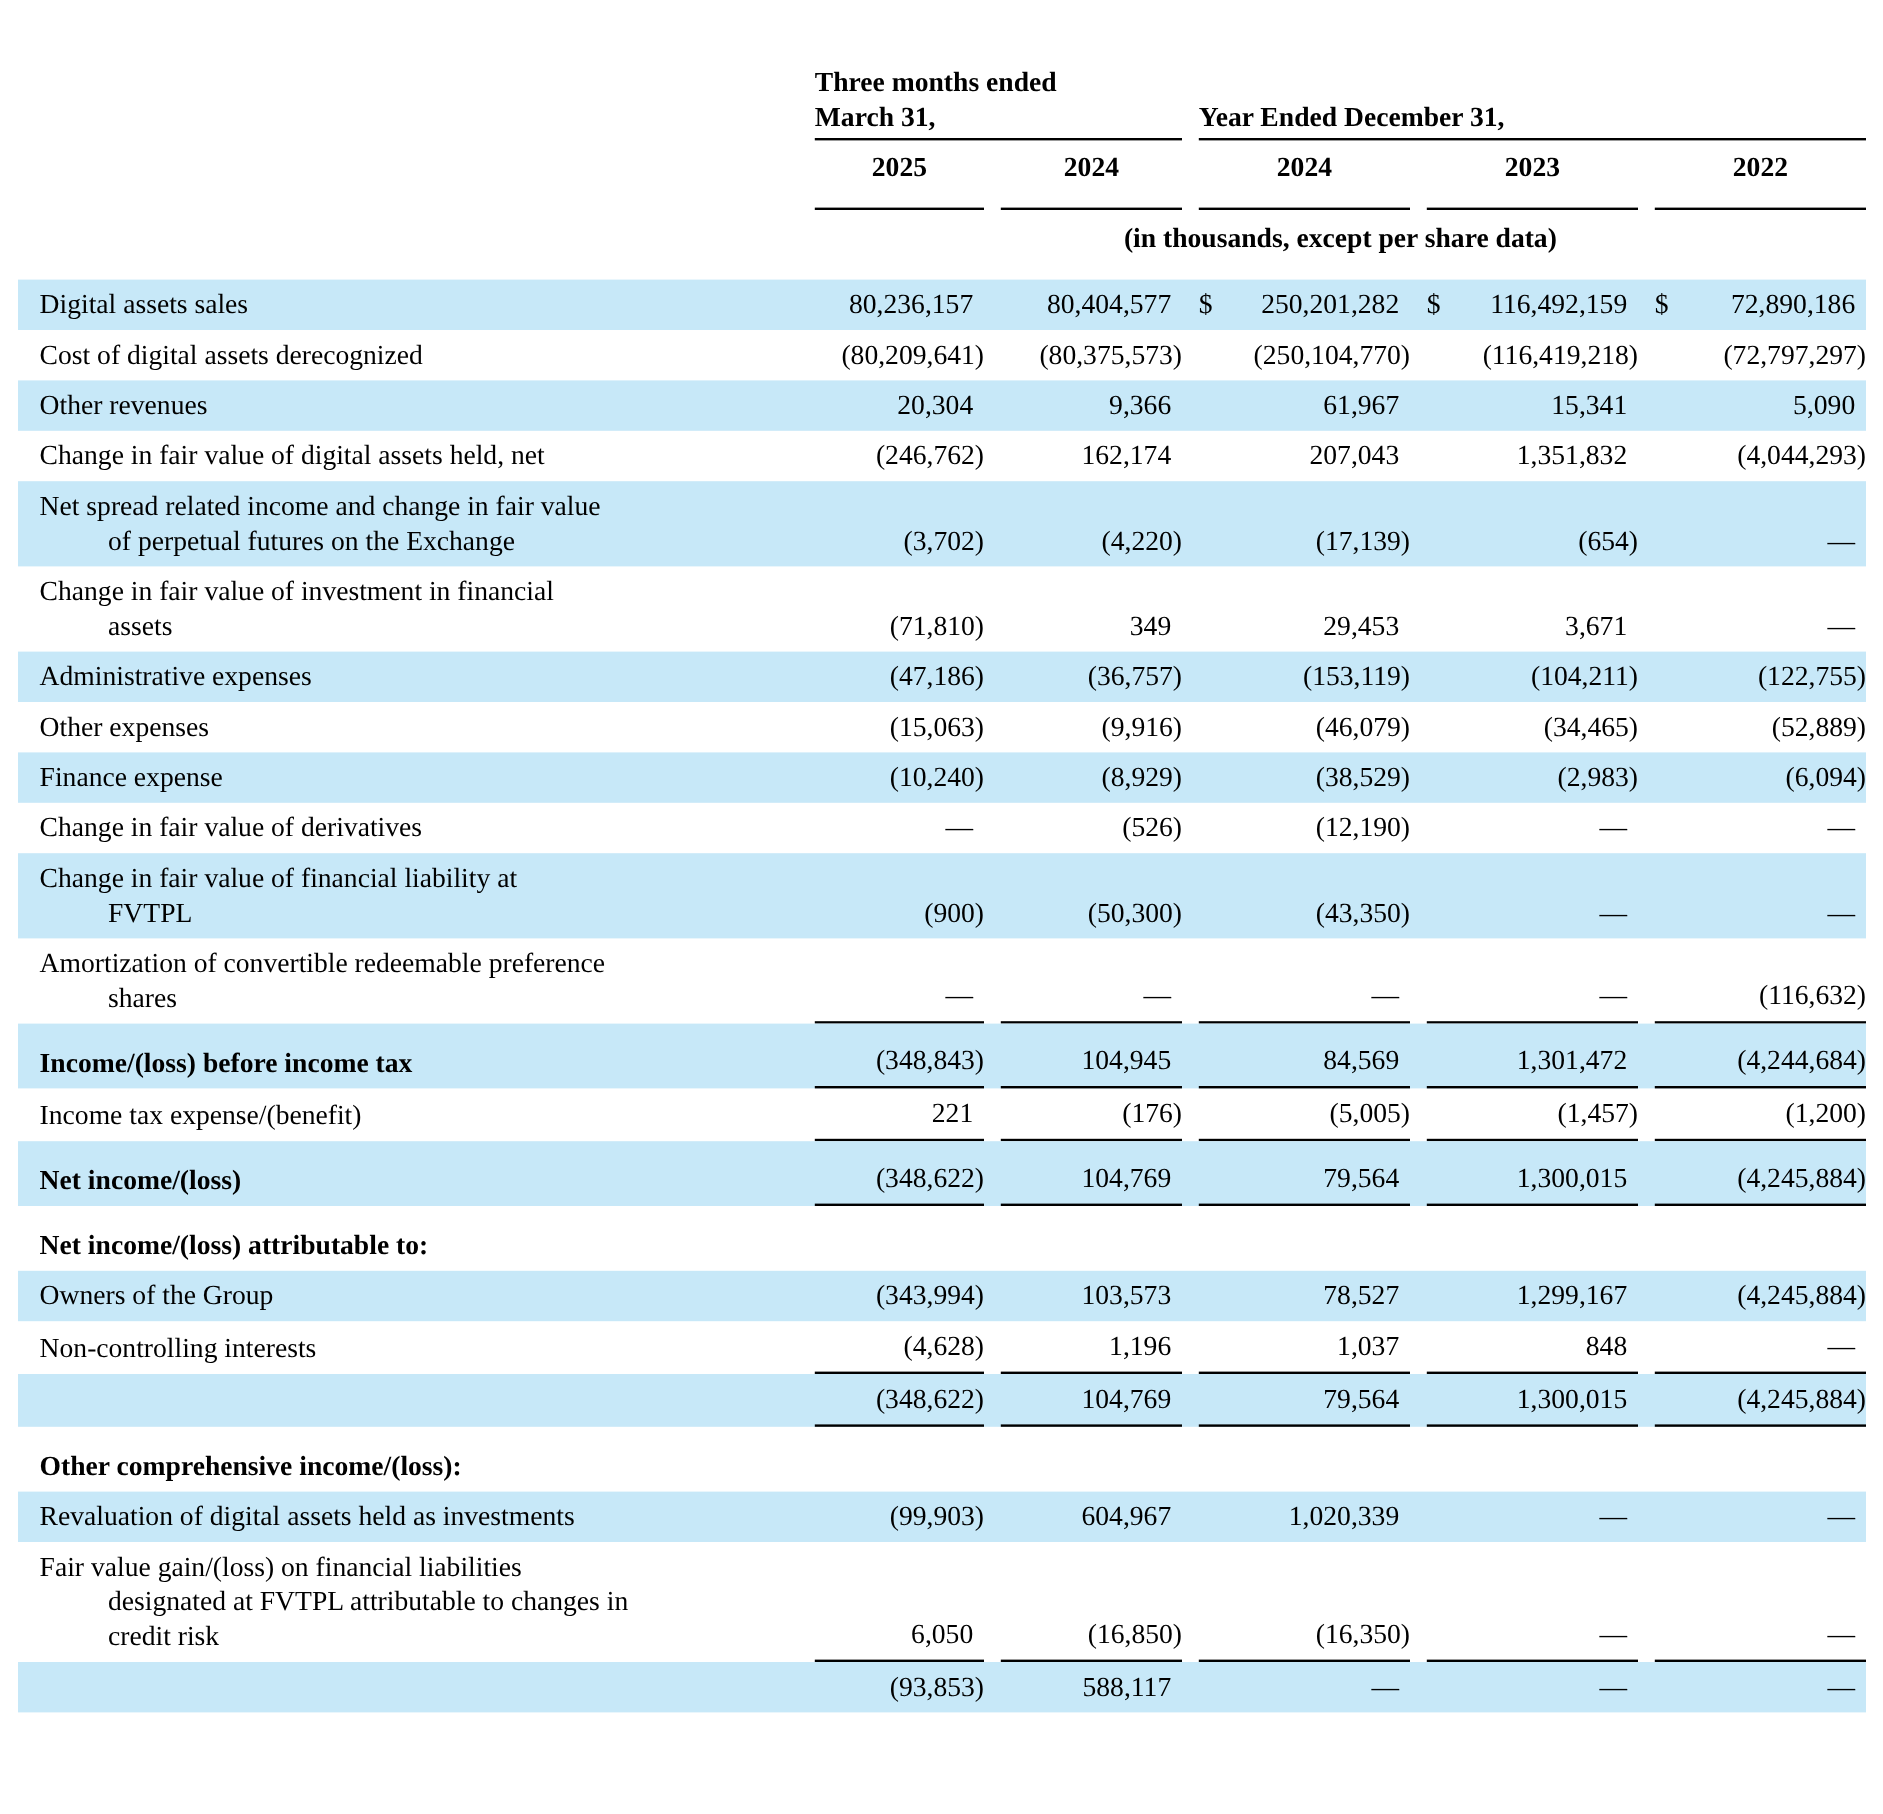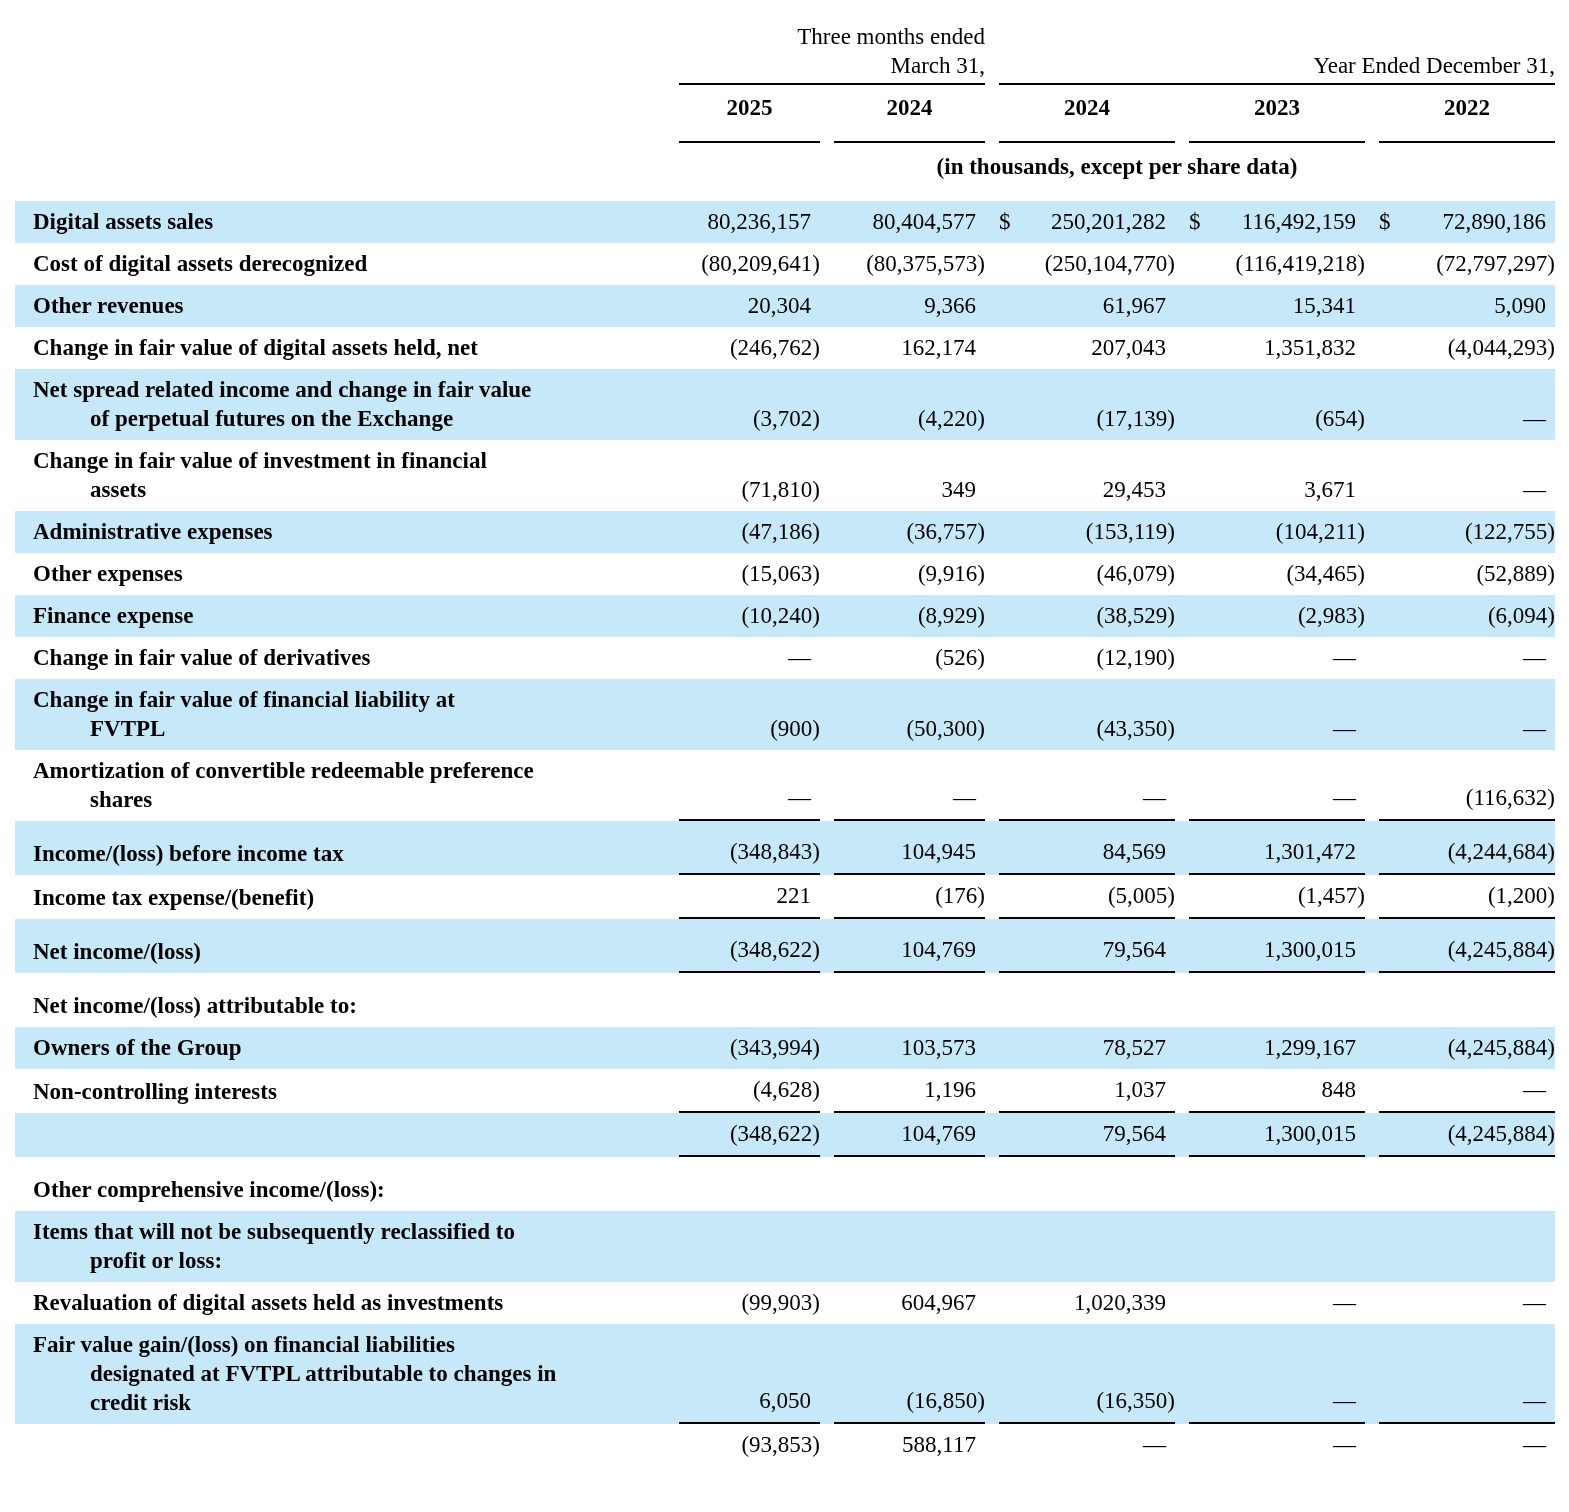--- a/index.html
+++ b/index.html
@@ -25,24 +25,25 @@
   col.c-v2{ width:165px; }
   col.c-v3{ width:190px; }
   col.c-v4{ width:190px; }
   col.c-v5{ width:190px; }
 
   td{ padding:0; vertical-align:bottom; }
   td.val, td.grp{ padding-left:14px; }
 
   
   .grp-inner{
-    font-weight:normal; font-size:23px; line-height:29px;
-    text-align:right;
+    font-weight:bold; font-size:23px; line-height:29px;
+    text-align:left;
     border-bottom:2px solid var(--rule);
     padding:4px 0 3px;
+    margin-top:32px;
   }
   .ycell{
     font-weight:bold; font-size:23px; line-height:29px;
     text-align:center;
     border-bottom:2px solid var(--rule);
     padding:8px 0 19px;
   }
   .note{
     font-weight:bold; font-size:23px; line-height:29px;
     text-align:center;
@@ -50,21 +51,20 @@
   }
 
   
   tbody tr:nth-child(odd){ background:var(--row-blue); }
   .label{
     font-size:23px; line-height:29px;
     text-align:left;
     padding:6px 6px 7px 75px;
     text-indent:-57px;
     white-space:pre-line;
-    font-weight:bold;
   }
   tr.bold .label{ font-weight:bold;margin-top:12px; }
   .cell{
     font-size:23px; line-height:29px;
     text-align:right;
     padding:6px 0 7px;
     min-height:29px;
   }
   .cell.pad{ padding-right:9px; }
   .cell.flex{ display:flex; justify-content:space-between; align-items:flex-end; }
@@ -530,41 +530,20 @@
           </td>
     <td class="val">
             <div class="cell pad"></div>
           </td>
     <td class="val">
             <div class="cell pad"></div>
           </td>
   </tr>
         <tr>
     <td>
-            <div class="label">Items that will not be subsequently reclassified to
-profit or loss:</div>
-          </td>
-    <td class="val">
-            <div class="cell pad"></div>
-          </td>
-    <td class="val">
-            <div class="cell pad"></div>
-          </td>
-    <td class="val">
-            <div class="cell pad"></div>
-          </td>
-    <td class="val">
-            <div class="cell pad"></div>
-          </td>
-    <td class="val">
-            <div class="cell pad"></div>
-          </td>
-  </tr>
-        <tr>
-    <td>
             <div class="label">Revaluation of digital assets held as investments</div>
           </td>
     <td class="val">
             <div class="cell">(99,903)</div>
           </td>
     <td class="val">
             <div class="cell pad">604,967</div>
           </td>
     <td class="val">
             <div class="cell pad">1,020,339</div>

